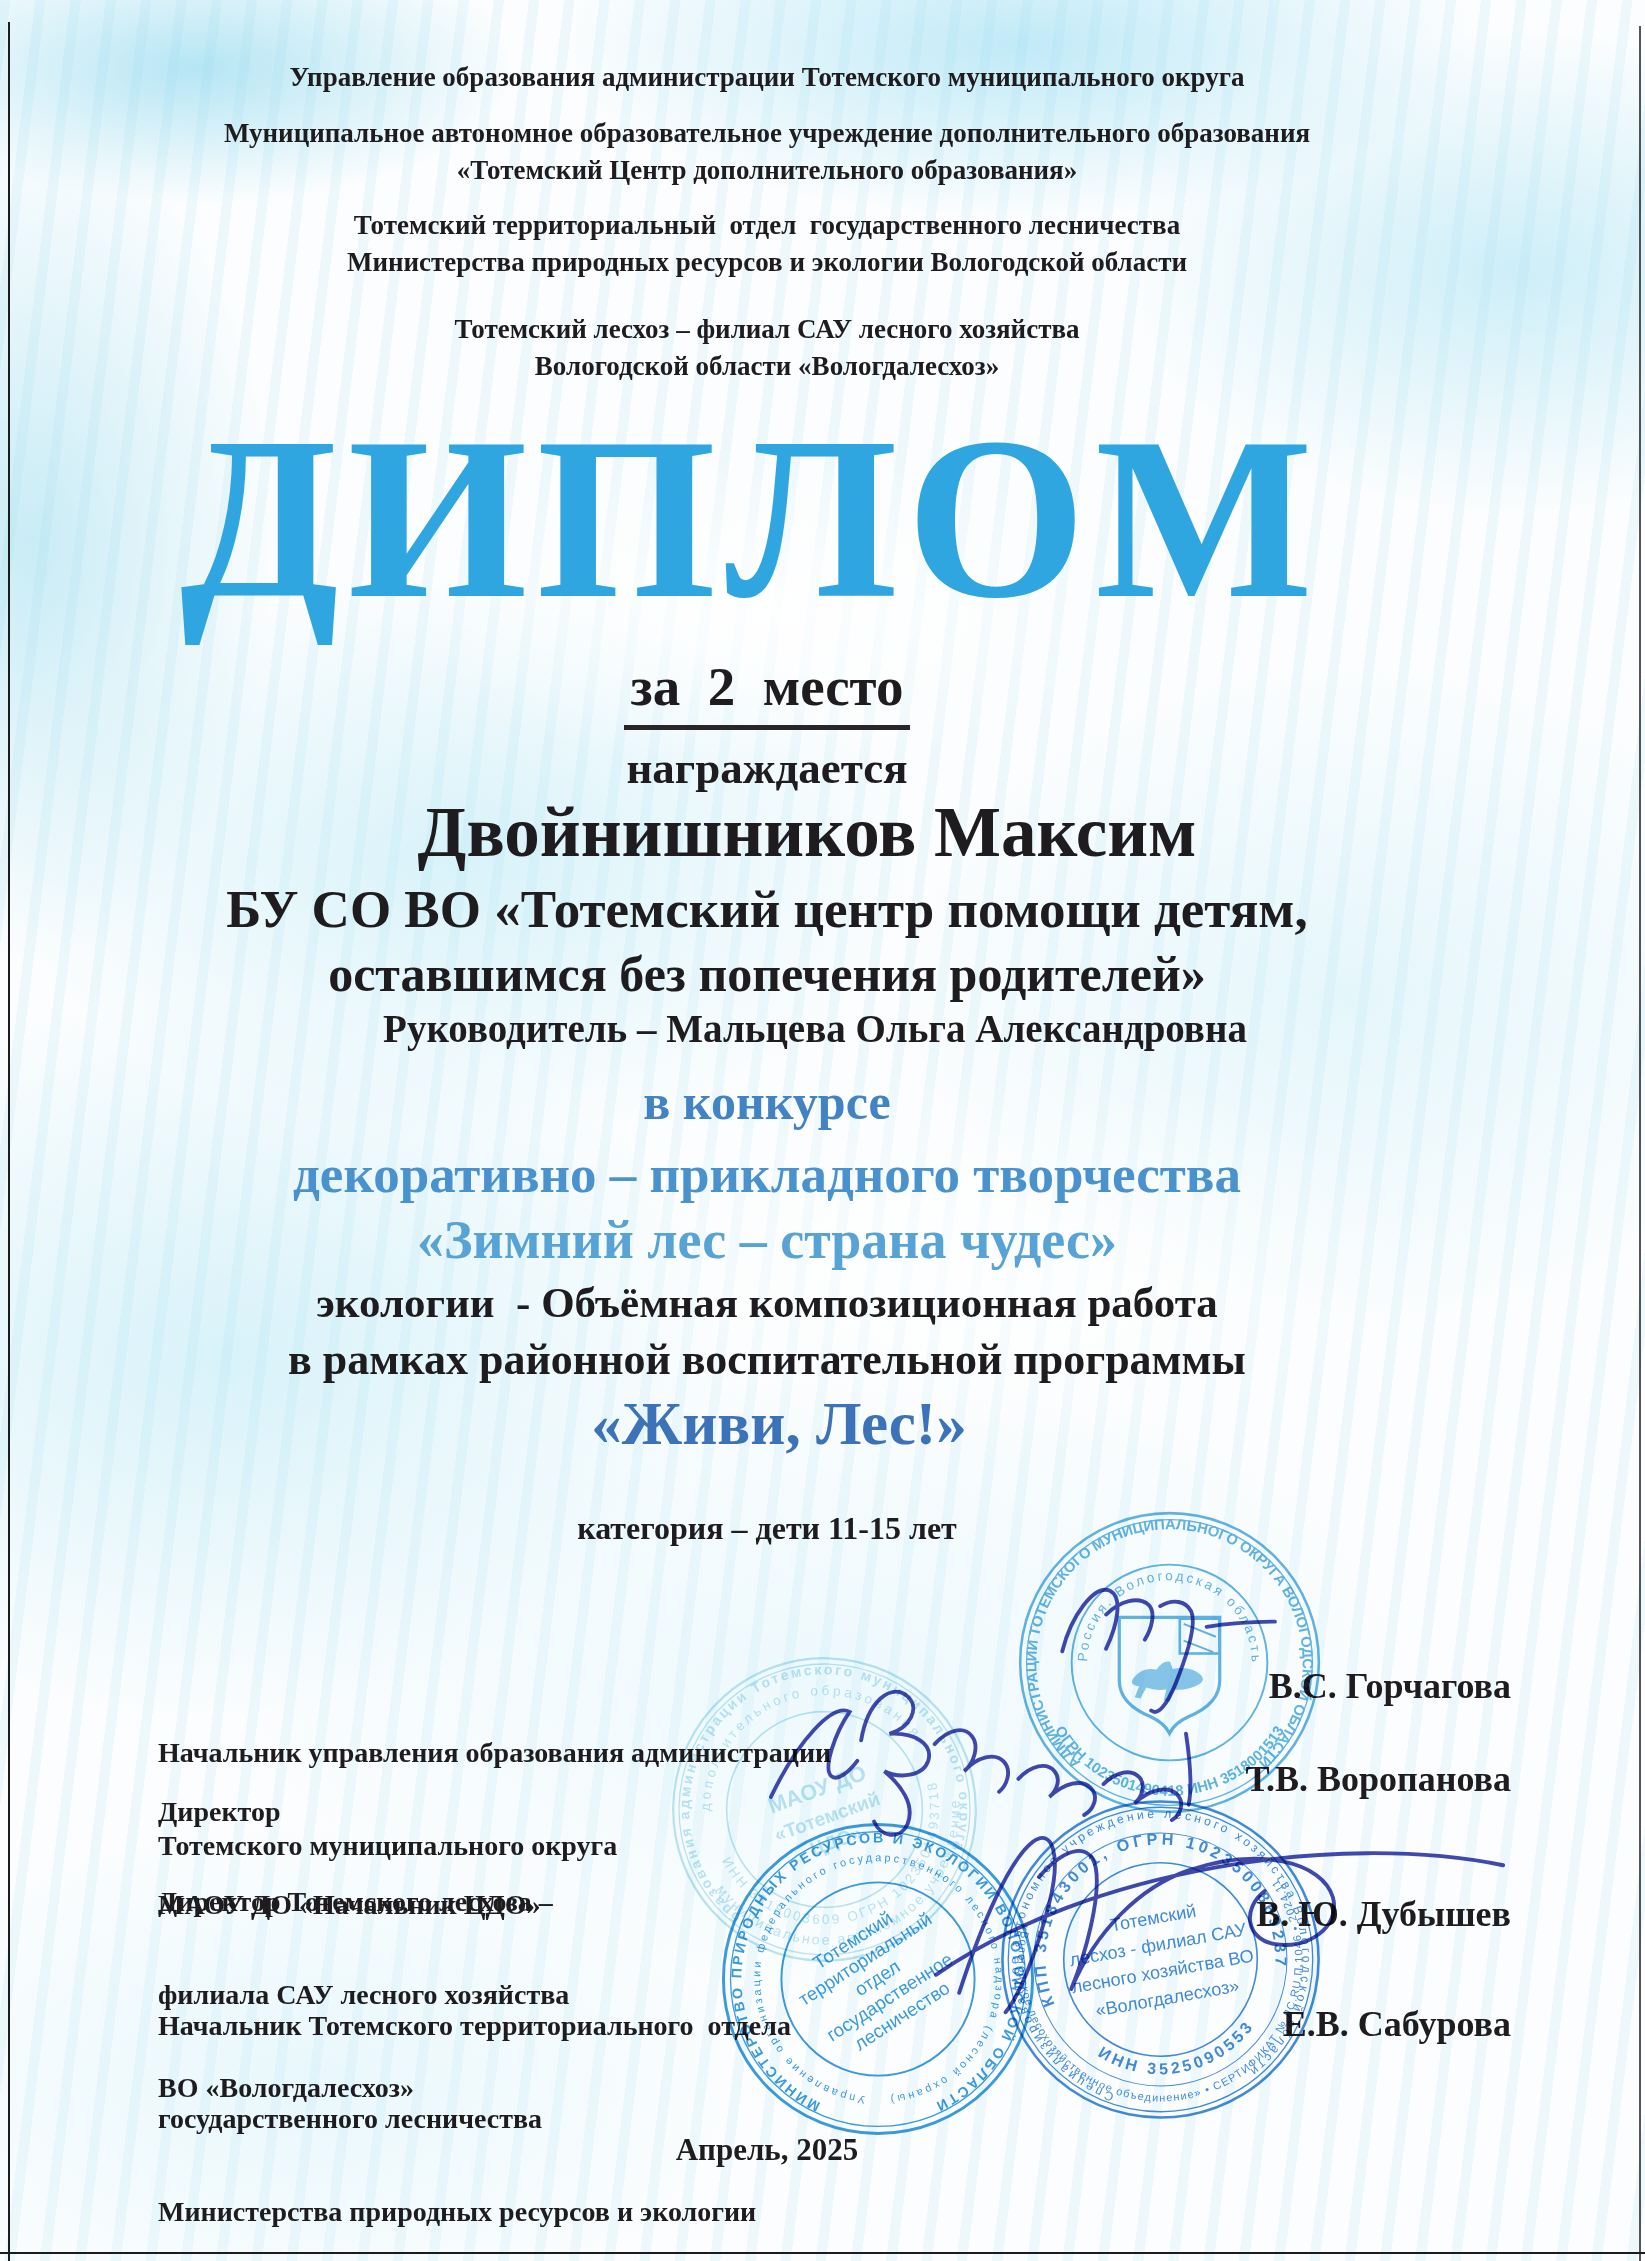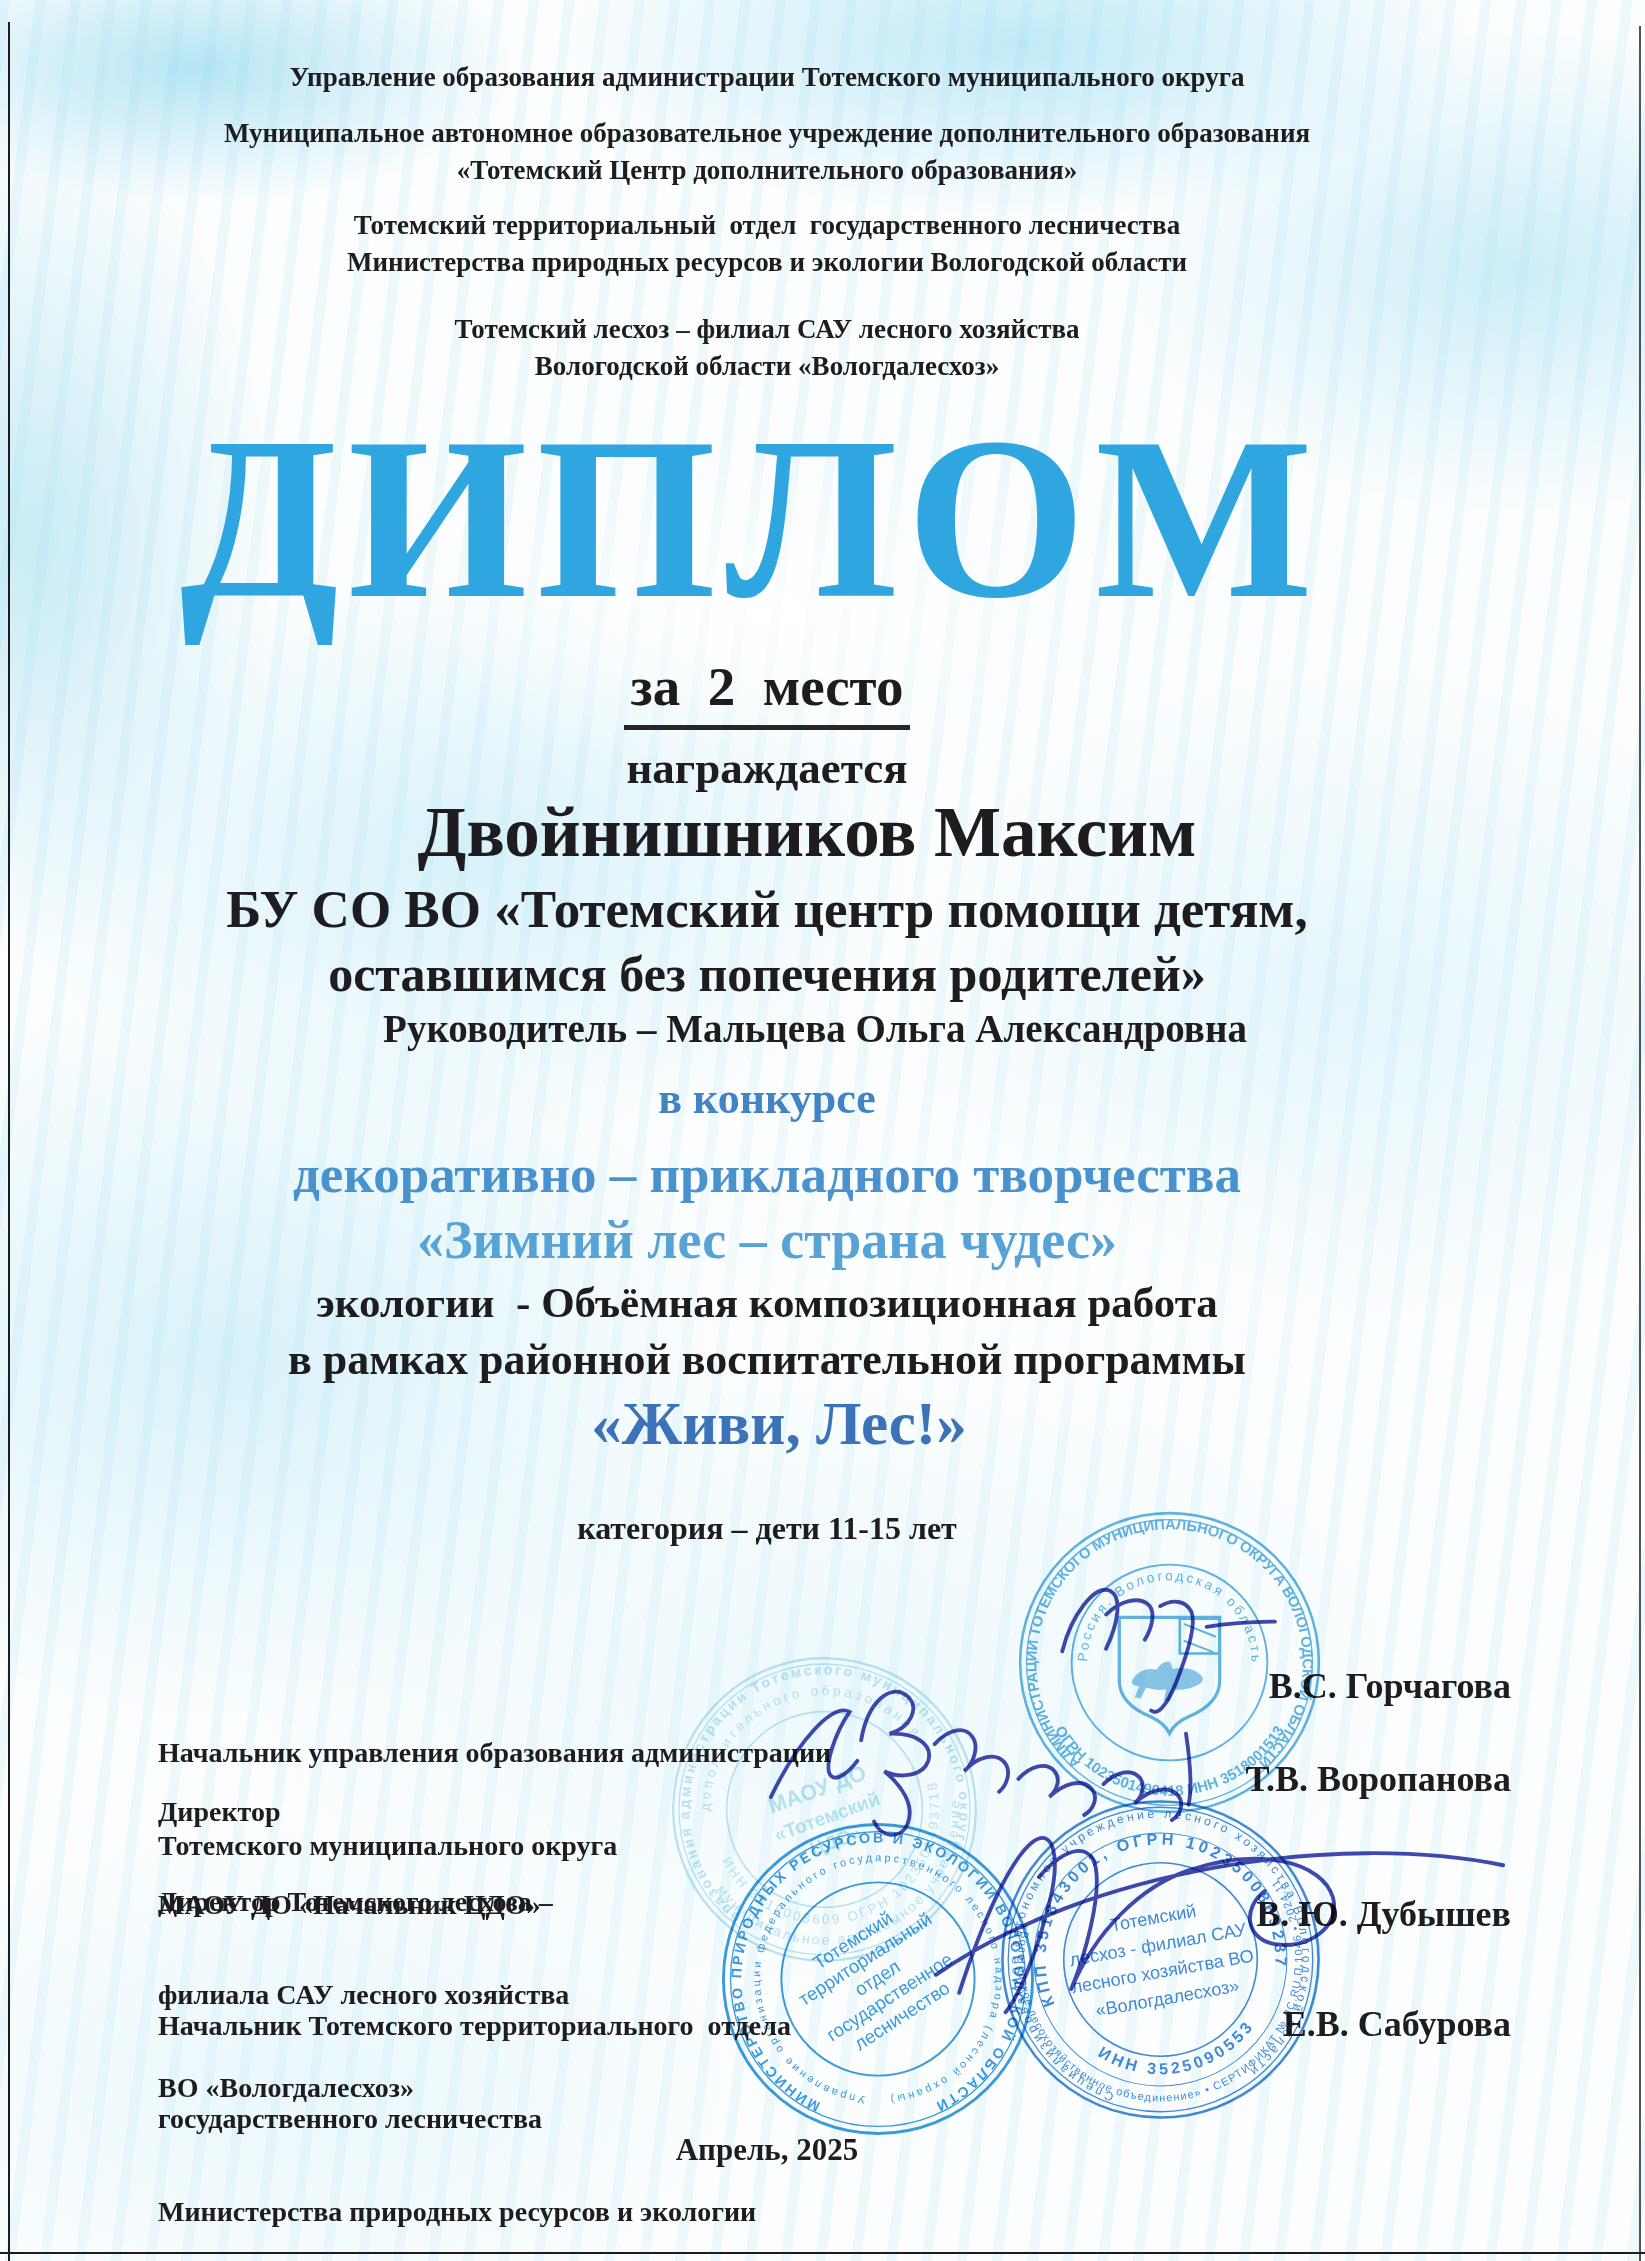--- a/index.html
+++ b/index.html
@@ -24,21 +24,21 @@
   .full{left:0;width:1502px;}
   .hline{font-size:27px;}
   .title{font-size:231px;letter-spacing:9px;color:#2fa6e0;line-height:1;}
   .place{font-size:55px;}
   .place span{display:inline-block;border-bottom:5.8px solid #29262a;padding:0 6.4px 9px 6.4px;}
   .awarded{font-size:45px;}
   .recipient{font-size:71px;padding-left:40px;}
   .org1{font-size:53px;}
   .org2{font-size:50px;}
   .leader{font-size:39px;margin-left:48px;}
-  .contest-intro{font-size:44px;color:#4283c3;}
+  .contest-intro{font-size:50px;color:#4283c3;}
   .contest-type{font-size:53px;color:#4a92cd;}
   .contest-name{font-size:54px;color:#58a3d6;}
   .nomination{font-size:43px;}
   .program-intro{font-size:44px;}
   .program-name{font-size:61px;color:#3c72b7;padding-left:12px;}
   .category{font-size:32px;}
   .date{font-size:31px;}
   .sig-label{position:absolute;left:158px;font-size:28px;font-weight:bold;line-height:31px;color:#1e1c1f;white-space:pre;}
   .sig-name{position:absolute;right:134px;font-size:36px;font-weight:bold;color:#1e1c1f;white-space:pre;text-align:right;}
   .stamp{position:absolute;mix-blend-mode:multiply;}

